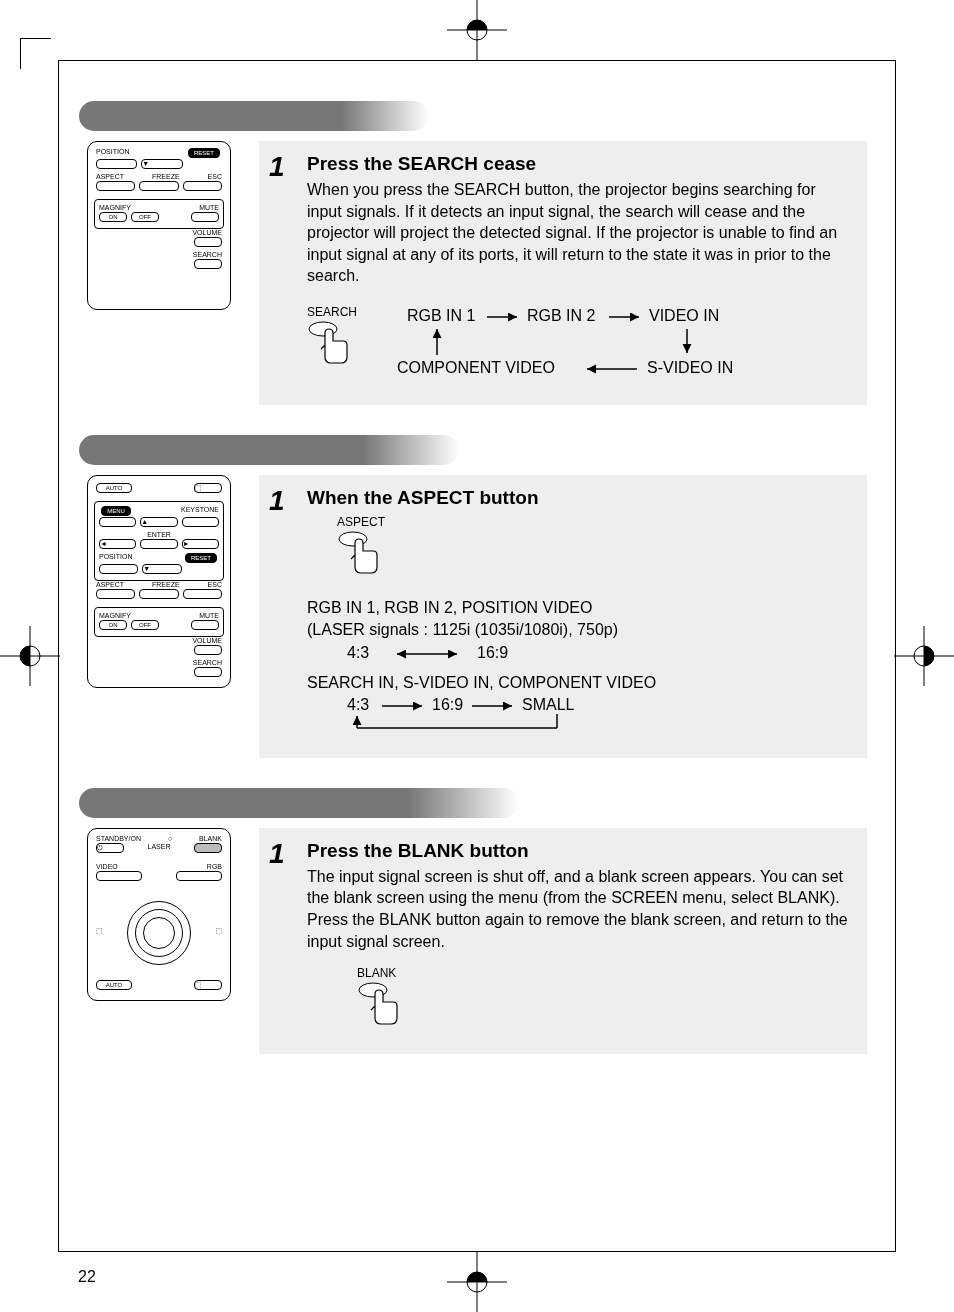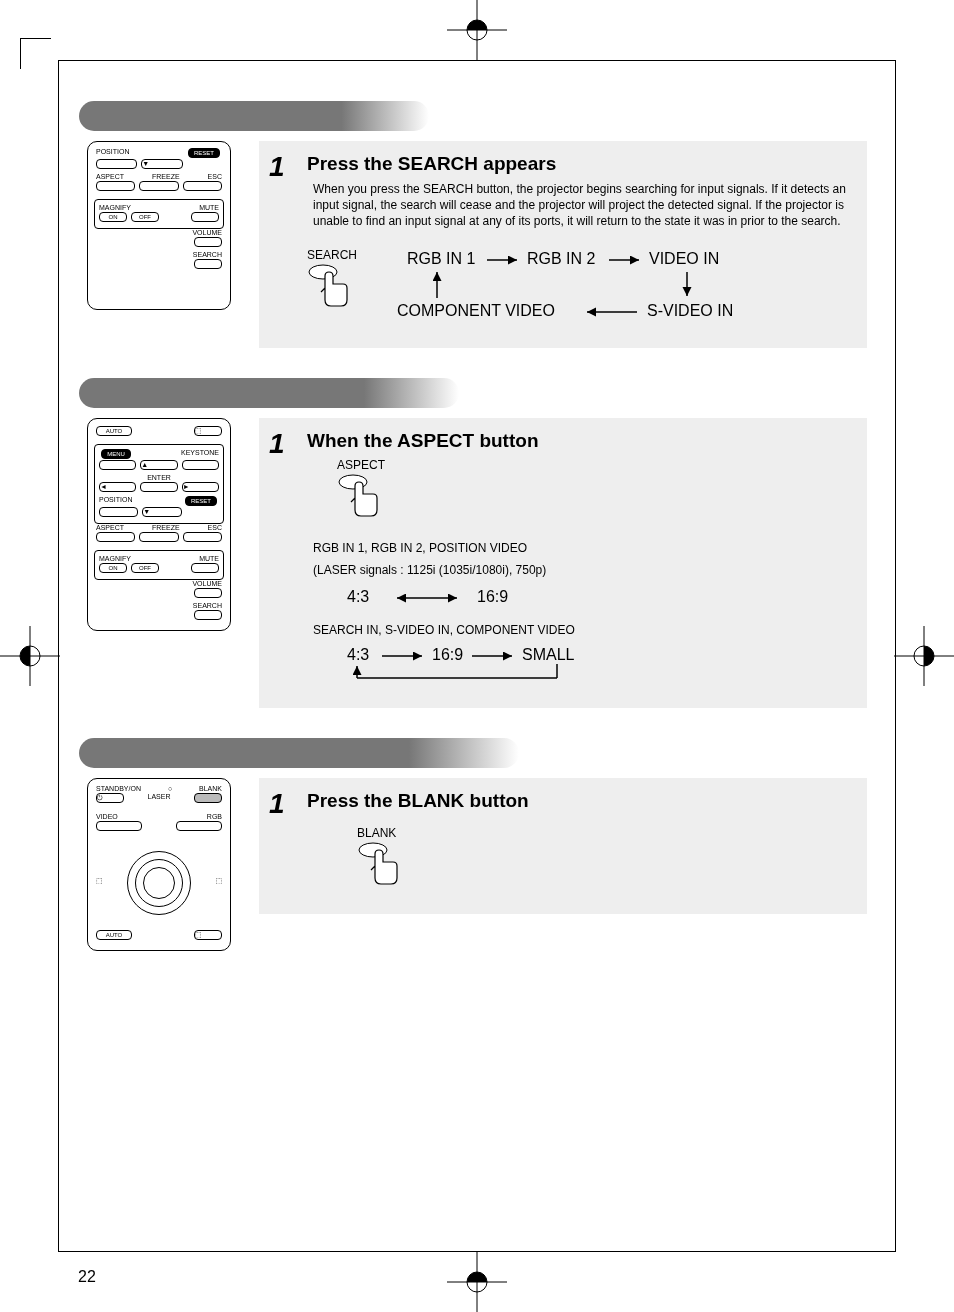--- a/index.html
+++ b/index.html
@@ -92,23 +92,23 @@
   }
   .step-text {
     flex: 1;
   }
   .step-heading {
     font-size: 19px;
     font-weight: 900;
     margin: 0 0 4px 0;
   }
   .step-body {
-    font-size: 12px;
+    font-size: 16px;
     line-height: 1.35;
-    margin: 6px;
+    margin: 0;
   }
   .signal-flow {
     margin-top: 18px;
     position: relative;
     height: 80px;
   }
   .press-icon {
     display:inline-block;
     vertical-align: top;
   }
@@ -239,21 +239,21 @@
             </div>
           <div class="rowbtn" style="justify-content:flex-end">
               <span class="rbtn sm"></span>
             </div>
           <div style="height:30px"></div>
         </div>
       </div>
       <div class="content-col">
         <div class="step-num">1</div>
         <div class="step-text">
-          <div class="step-heading">Press the SEARCH appears</div>
+          <div class="step-heading">Press the SEARCH cease</div>
           <p class="step-body">When you press the SEARCH button, the projector begins searching for input signals. If it detects an input signal, the search will cease and the projector will project the detected signal. If the projector is unable to find an input signal at any of its ports, it will return to the state it was in prior to the search.</p>
           <div class="signal-flow">
 
             <div class="press-icon" style="position:absolute; left:0; top:0;">
               <div class="press-label">SEARCH</div>
               <svg width="50" height="50">
                 <ellipse cx="16" cy="10" rx="14" ry="7" fill="#fff" stroke="#000"></ellipse>
                 <path d="M18,18 L18,38 Q18,44 24,44 L34,44 Q40,44 40,38 L40,26 Q40,22 36,22 L26,22 L26,14 Q26,10 22,10 Q18,10 18,14 Z M14,30 L18,26" fill="#fff" stroke="#000" stroke-width="1.2"></path>
               </svg>
             </div>
@@ -440,20 +440,21 @@
               <span class="rbtn sm" style="font-size:6px;text-align:center;line-height:8px;flex:0 0 34px">AUTO</span>
               <span style="flex:1"></span>
               <span class="rbtn sm">⬚</span>
             </div>
         </div>
       </div>
       <div class="content-col">
         <div class="step-num">1</div>
         <div class="step-text">
           <div class="step-heading">Press the BLANK button</div>
+          <p class="step-body">The input signal screen is shut off, and a blank screen appears. You can set the blank screen using the menu (from the SCREEN menu, select BLANK). Press the BLANK button again to remove the blank screen, and return to the input signal screen.</p>
           <div style="margin:14px 0 0 50px">
             <div class="press-label" style="text-align:left">BLANK</div>
             <svg width="50" height="50">
               <ellipse cx="16" cy="10" rx="14" ry="7" fill="#fff" stroke="#000"></ellipse>
               <path d="M18,18 L18,38 Q18,44 24,44 L34,44 Q40,44 40,38 L40,26 Q40,22 36,22 L26,22 L26,14 Q26,10 22,10 Q18,10 18,14 Z M14,30 L18,26" fill="#fff" stroke="#000" stroke-width="1.2"></path>
             </svg>
           </div>
         </div>
       </div>
     </div>

